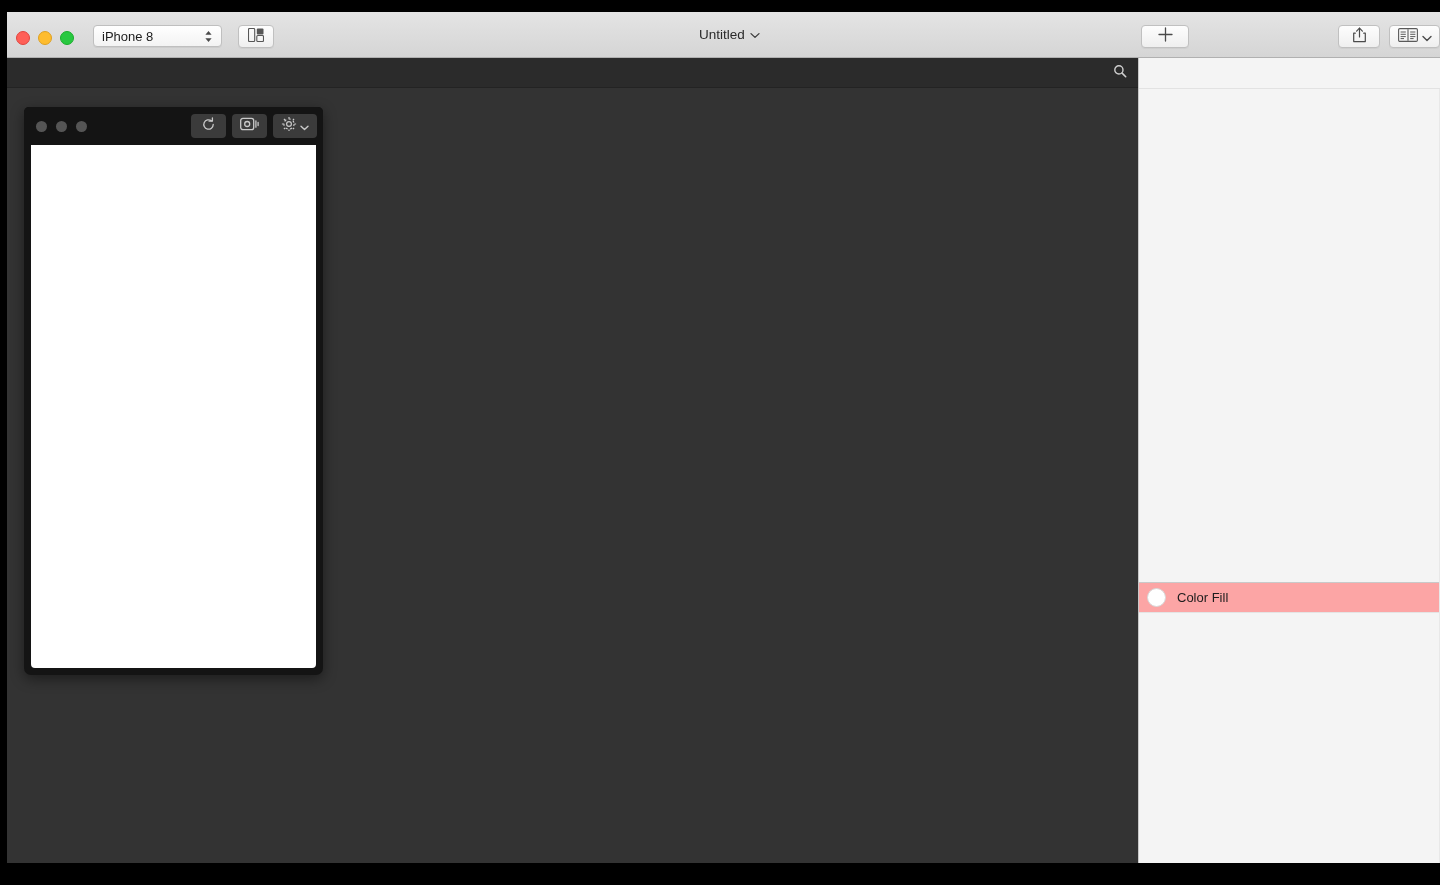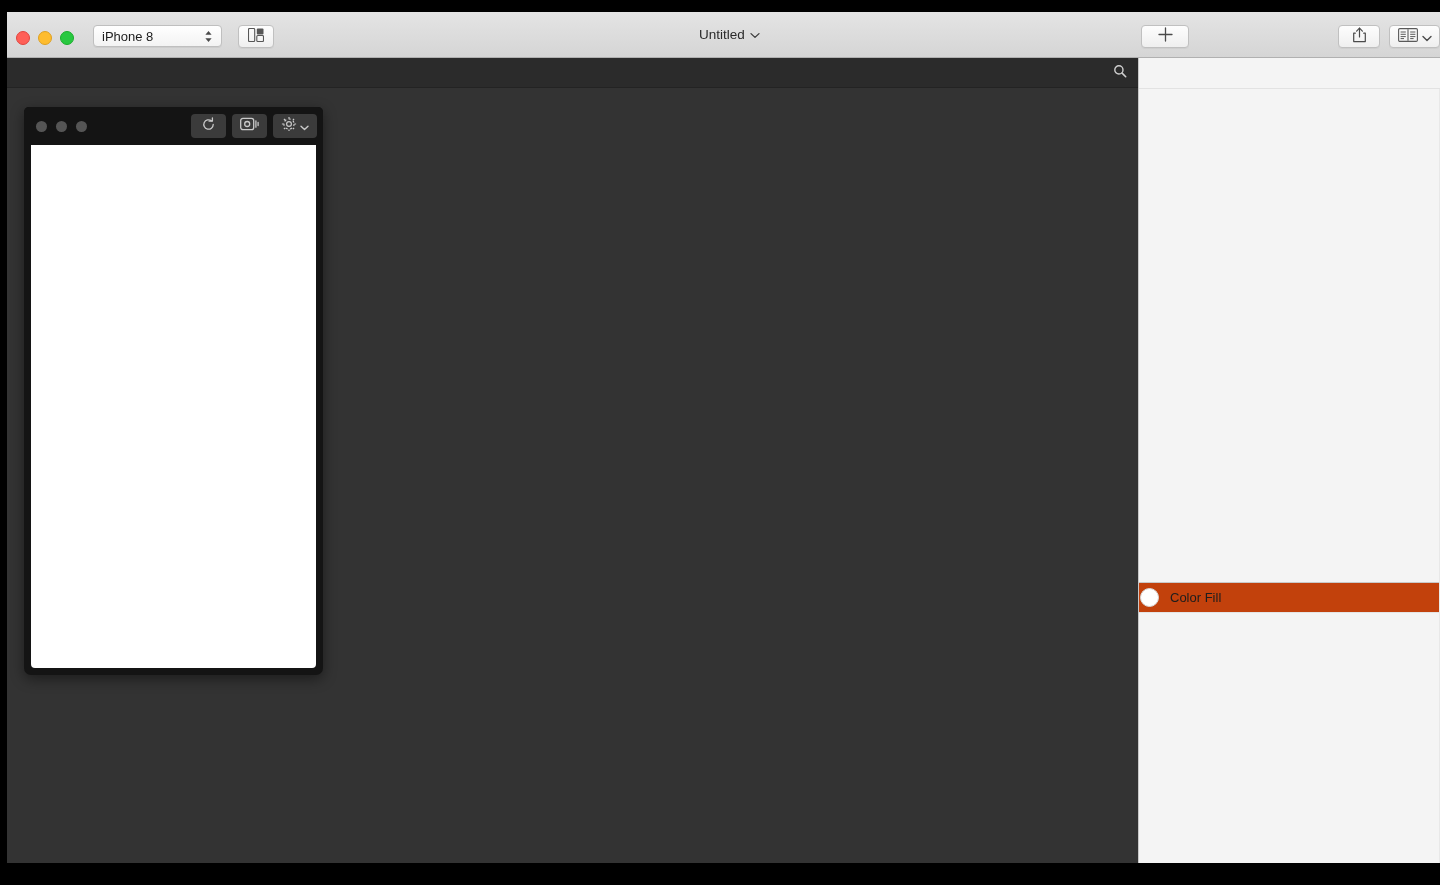--- a/index.html
+++ b/index.html
@@ -213,22 +213,22 @@
   }
   #inspector-upper {
     height: 493px;
     background: #f4f4f4;
     border-bottom: 1px solid #c9c9c9;
   }
   .layer-row {
     height: 30px;
     display: flex;
     align-items: center;
-    padding-left: 1px;
-    background: #c2410c;
+    padding-left: 8px;
+    background: #fca5a5;
     border-bottom: 1px solid #e4e4e4;
     box-sizing: border-box;
   }
   .swatch {
     width: 17px;
     height: 17px;
     border-radius: 50%;
     background: #ffffff;
     border: 1px solid #d8d8d8;
     flex: none;

